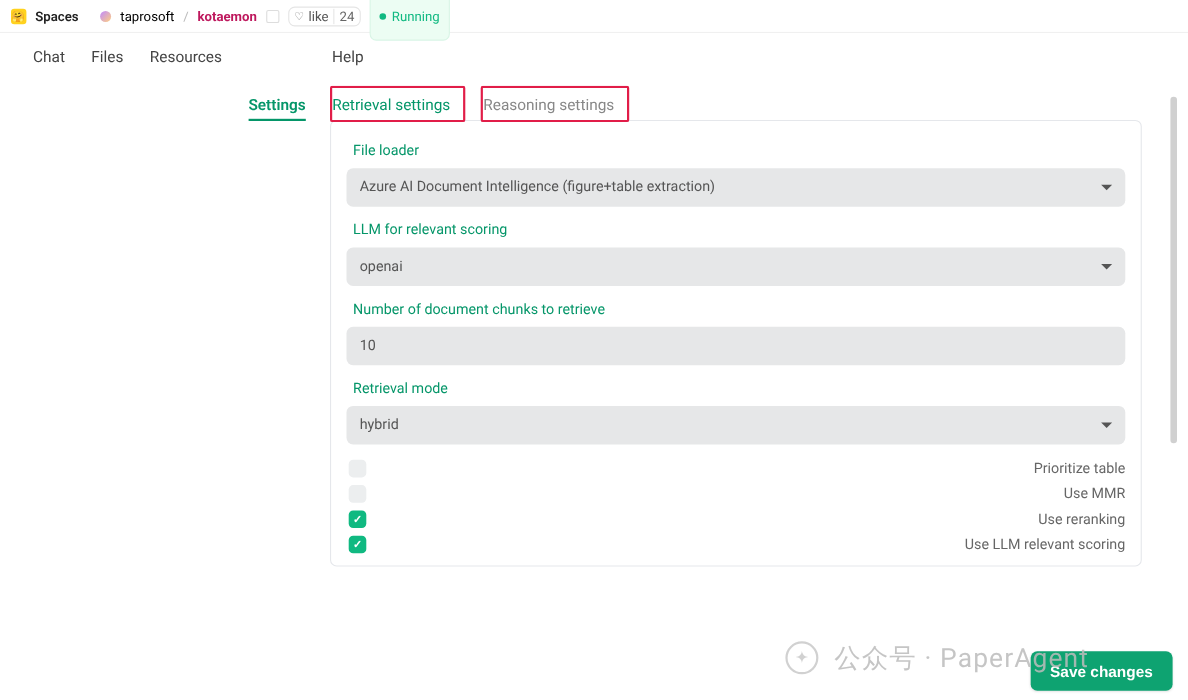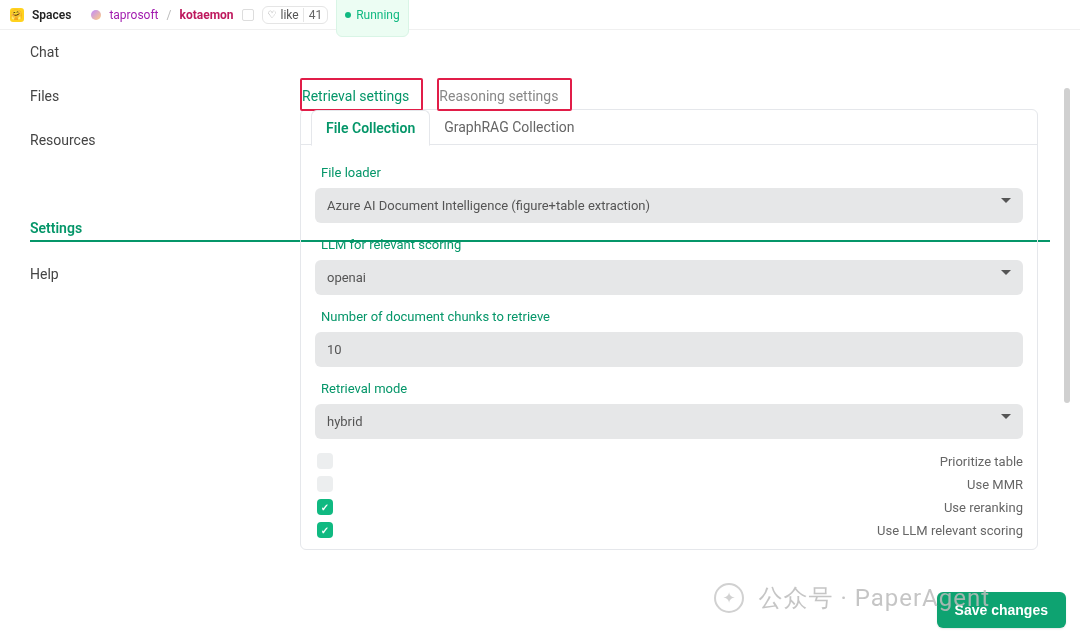--- a/index.html
+++ b/index.html
@@ -28,21 +28,21 @@
     display: inline-flex;
     align-items: center; justify-content: center;
     font-size: 10px;
   }
   .topbar .spaces-label { font-weight: 600; color: #222; }
   .topbar .org-dot {
     width: 10px; height: 10px; border-radius: 50%;
     background: linear-gradient(135deg,#c08aff,#ffd080);
     display: inline-block;
   }
-  .topbar .org { color: #a21caf; }
+  .topbar .org { color: #000000; }
   .topbar .proj { font-weight: 700; color: #be185d; }
   .topbar .copy-icon { width:12px; height:12px; border:1px solid #bbb; border-radius:2px; opacity:.5; }
   .topbar .like-pill {
     border: 1px solid #e5e5e5; border-radius: 6px;
     padding: 1px 5px; display: flex; align-items:center; gap:4px;
     color:#555;
   }
   .topbar .like-pill .heart { font-size:10px; color:#888; }
   .topbar .like-count { border-left:1px solid #e5e5e5; padding-left:5px; color:#666; }
   .topbar .running-pill {
@@ -50,21 +50,20 @@
     color:#10b981; border-radius: 6px; padding:14px 8px;
     display:flex; align-items:center; gap:5px;
   }
   .topbar .running-pill .dot { width:6px;height:6px;border-radius:50%;background:#10b981; }
 
   .main-nav {
     display: flex; gap: 24px;
     padding: 14px 30px 6px 30px;
     font-size: 14px;
     color: #444;
-    flex-direction: column;
   }
   .main-nav .nav-item { cursor: pointer; padding-bottom: 4px; }
   .main-nav .nav-item.active {
     color: #059669;
     font-weight: 600;
     border-bottom: 2px solid #059669;
     margin-top: 44px;
   }
 
   .content-viewport {
@@ -151,20 +150,21 @@
 
   .select-box, .input-box {
     width: 100%;
     background: #e6e7e8;
     border: none;
     border-radius: 6px;
     padding: 10px 12px;
     font-size: 13px;
     color: #555;
     display: flex;
+    align-items: center;
     justify-content: space-between;
     margin-bottom: 14px;
   }
   .select-box .caret {
     width:0;height:0;border-left:5px solid transparent;border-right:5px solid transparent;border-top:5px solid #555;
   }
   .input-box input {
     border:none;background:transparent;width:100%;font-size:13px;color:#555;outline:none;
     font-family: inherit;
   }
@@ -222,21 +222,21 @@
   <span class="spaces-label">Spaces</span>
   <span style="width:4px"></span>
   <span class="org-dot"></span>
   <span class="org">taprosoft</span>
   <span style="color:#bbb">/</span>
   <span class="proj">kotaemon</span>
   <span class="copy-icon"></span>
   <span class="like-pill">
     <span class="heart">♡</span>
     <span>like</span>
-    <span class="like-count">41</span>
+    <span class="like-count">24</span>
   </span>
   <span class="running-pill">
     <span class="dot"></span>
     <span>Running</span>
   </span>
 </div>
 
 <div class="main-nav">
   <div class="nav-item">Chat</div>
   <div class="nav-item">Files</div>
@@ -249,26 +249,20 @@
   <div class="scroll-area">
     <div class="panels-wrap">
 
       <div class="tabs1">
         <div class="tab active">Retrieval settings</div>
         <div class="tab secondary">Reasoning settings</div>
       </div>
 
       <div class="panel-outer">
 
-        <div class="tabs2">
-          <div class="leading"></div>
-          <div class="tab active">File Collection</div>
-          <div class="tab">GraphRAG Collection</div>
-          <div class="filler"></div>
-        </div>
 
         <div class="form-body">
 
           <div class="field-label">File loader</div>
           <div class="select-box">
             <span>Azure AI Document Intelligence (figure+table extraction)</span>
             <span class="caret"></span>
           </div>
 
           <div class="field-label">LLM for relevant scoring</div>

